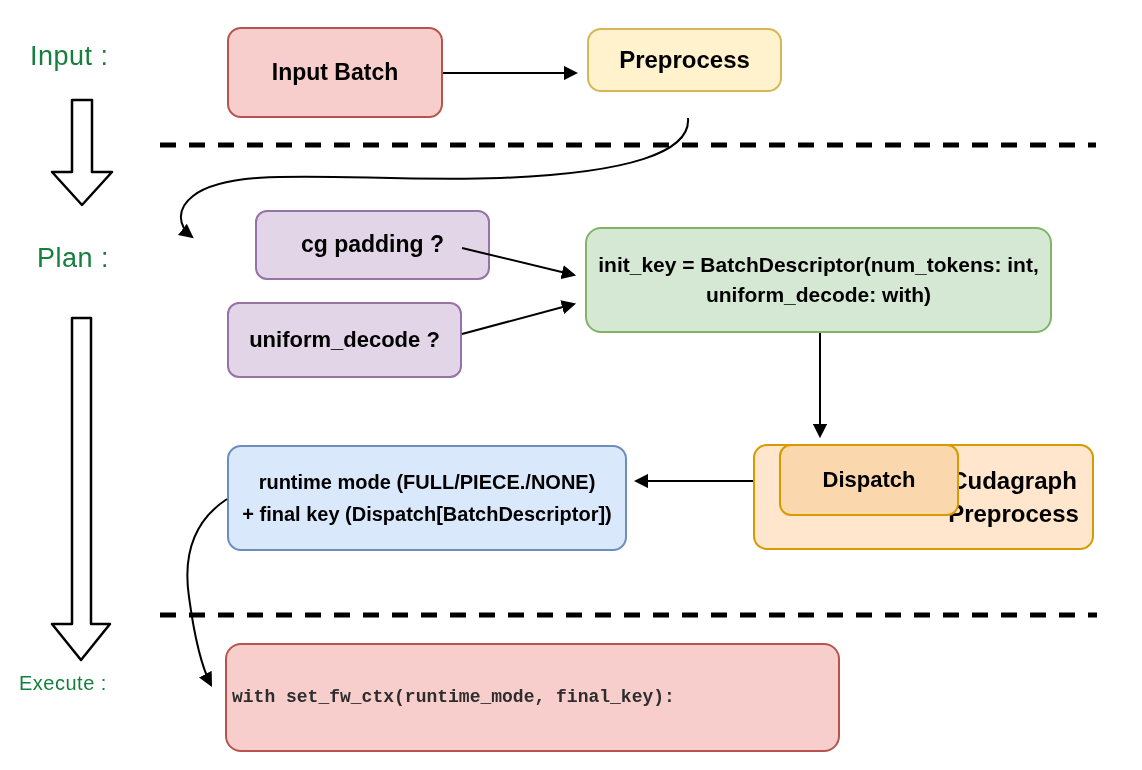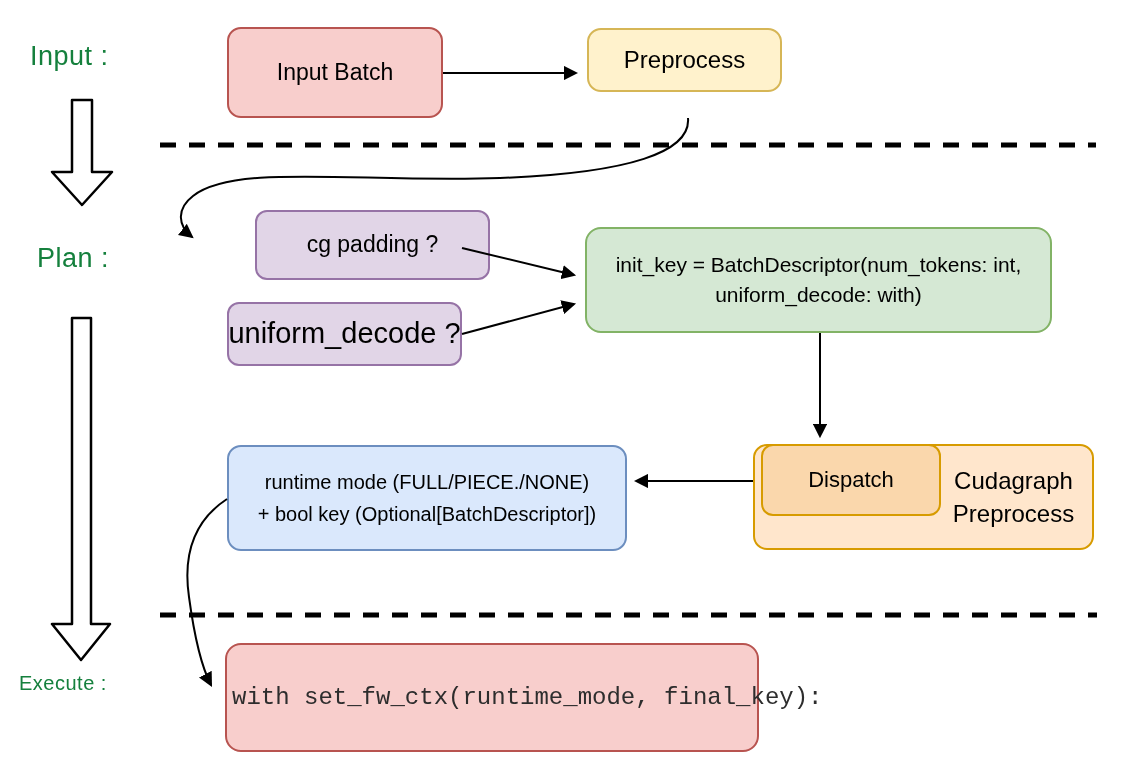--- a/index.html
+++ b/index.html
@@ -7,47 +7,47 @@
     position:relative;width:1142px;height:770px;background:#ffffff;overflow:hidden;
     font-family:"Liberation Sans", sans-serif;color:#000;
   }
   .stage-label{
     position:absolute;font-weight:400;font-size:27px;letter-spacing:0.5px;color:#15803d;
     white-space:nowrap;
   }
   .node{
     position:absolute;box-sizing:border-box;border:2px solid #000;border-radius:14px;
     display:flex;flex-direction:column;align-items:center;justify-content:center;
-    text-align:center;line-height:1.35;
+    text-align:center;line-height:1.35;font-weight:bold;
   }
   .node .ln{white-space:nowrap;}
   
   .n-red    {background:#f8cecc;border-color:#b85450;}
   .n-yellow {background:#fff2cc;border-color:#d6b656;}
   .n-purple {background:#e1d5e7;border-color:#9673a6;}
   .n-green  {background:#d5e8d4;border-color:#82b366;}
   .n-blue   {background:#dae8fc;border-color:#6c8ebf;}
   .n-orange-light{background:#ffe6cc;border-color:#d79b00;}
   .n-orange-dark {background:#fad7ac;border-color:#d79b00;}
 
   #node-input-batch   {left:227px;top:27px; width:216px;height:91px;font-size:23px;}
   #node-preprocess    {left:587px;top:28px; width:195px;height:64px;font-size:24px;}
   #node-cg-padding    {left:227px;top:210px;width:235px;height:70px;font-size:23px;border-radius:12px;margin-left:28px;}
-  #node-uniform-decode{left:227px;top:302px;width:235px;height:64px;font-size:29px;border-radius:12px;}
+  #node-uniform-decode{left:227px;top:302px;width:235px;height:76px;font-size:22px;border-radius:12px;}
   #node-init-key      {left:585px;top:227px;width:467px;height:106px;font-size:21px;border-radius:16px;line-height:30px;}
   #node-cudagraph     {left:753px;top:444px;width:341px;height:106px;}
   #node-cudagraph .side-text{
     position:absolute;left:180px;right:0;top:0;bottom:0;display:flex;flex-direction:column;
     align-items:center;justify-content:center;font-size:24px;line-height:33px;text-align:center;
   }
-  #node-dispatch      {left:761px;top:444px;width:180px;height:72px;font-size:22px;border-radius:12px;}
+  #node-dispatch      {left:779px;top:444px;width:180px;height:72px;font-size:22px;border-radius:12px;}
   #node-runtime-mode  {left:227px;top:445px;width:400px;height:106px;font-size:20px;line-height:32px;align-items:center;}
   #node-execute-code  {
-    left:225px;top:643px;width:534px;height:109px;border-radius:16px;
-    font-family:"Liberation Mono", monospace;font-size:24px;line-height:33px;
+    left:225px;top:643px;width:615px;height:109px;border-radius:16px;
+    font-family:"Liberation Mono", monospace;font-size:18px;line-height:33px;
     align-items:flex-start;justify-content:center;text-align:left;padding-left:5px;
     color:#2d2d2d;
   }
   #node-execute-code .ln{white-space:pre;}
   svg.overlay{position:absolute;left:0;top:0;pointer-events:none;}
 </style>
 </head>
 <body>
 
 <div id="canvas">
@@ -83,21 +83,21 @@
       <span class="ln">Preprocess</span>
     </div>
   </div>
 
   <div class="node n-orange-dark" id="node-dispatch">
     <span class="ln">Dispatch</span>
   </div>
 
   <div class="node n-blue" id="node-runtime-mode">
     <span class="ln">runtime mode (FULL/PIECE./NONE)</span>
-    <span class="ln">+ bool key (Optional[BatchDescriptor])</span>
+    <span class="ln">+ final key (Dispatch[BatchDescriptor])</span>
   </div>
 
   <div class="node n-red" id="node-execute-code">
     <span class="ln">with set_fw_ctx(runtime_mode, final_key):</span>
   </div>
 
   <svg class="overlay" width="1142" height="770" viewBox="0 0 1142 770">
     <defs>
       <marker id="ah" viewBox="0 0 10 10" refX="8.5" refY="5" markerWidth="7.2" markerHeight="7.2" orient="auto-start-reverse">
         <path d="M0,0 L10,5 L0,10 z" fill="#000"></path>

